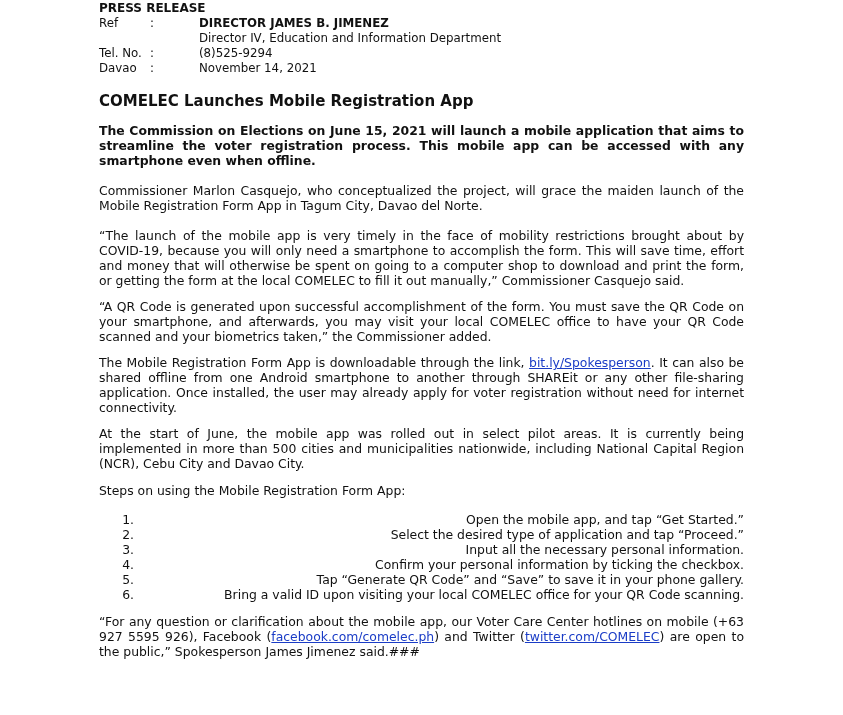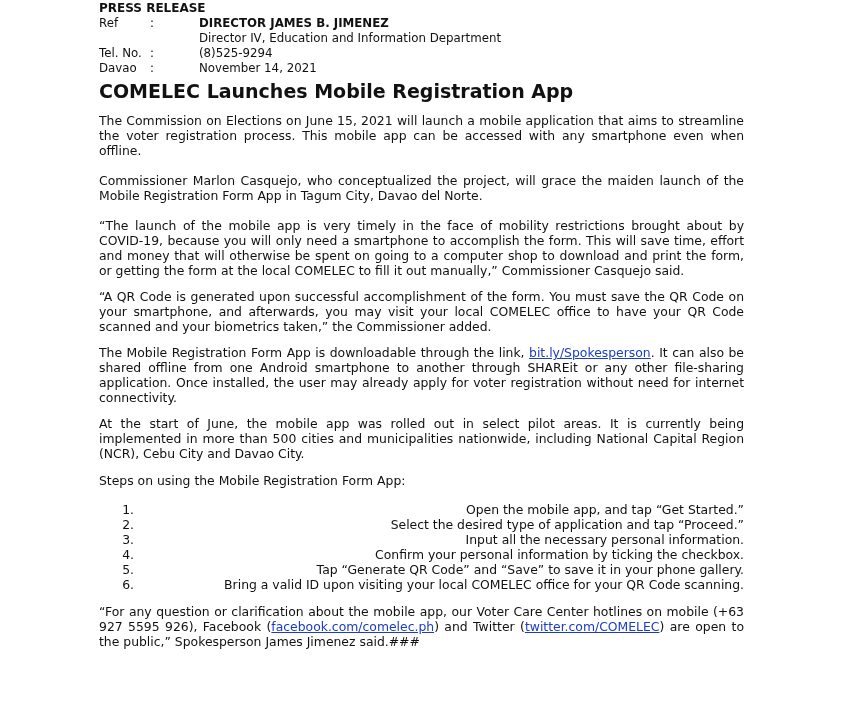--- a/index.html
+++ b/index.html
@@ -4,23 +4,23 @@
 <style>
   html, body { margin: 0; padding: 0; background: #ffffff; }
   body { width: 843px; height: 715px; overflow: hidden; position: relative;
          font-family: "DejaVu Sans", sans-serif; color: #111; font-size: 12.4px; }
   .page { position: absolute; left: 99px; top: 3px; width: 645px; }
   .hdr-title { font-weight: bold; font-size: 12px; line-height: 15px; margin-top: -2px; }
   .meta { display: grid; grid-template-columns: 100px 1fr; font-size: 11.8px; line-height: 15px; }
   .meta .lbl { position: relative; }
   .meta .colon { position: absolute; left: 51px; }
   .meta .bold { font-weight: bold; }
-  .title { font-weight: bold; font-size: 19px; margin-top: 5px; line-height: 20px; }
+  .title { font-weight: bold; font-size: 15px; margin-top: 15px; line-height: 20px; }
   p { margin: 0; text-align: justify; line-height: 15px; }
-  .p1 { margin-top: 12px; }
+  .p1 { margin-top: 12px; font-weight: bold; }
   .gap { margin-top: 15px; }
   .gap2 { margin-top: 11px; }
   a { color: #1a3cc6; text-decoration: underline; }
   .steps-h { font-weight: normal; margin-top: 12px; line-height: 15px; }
   ol { margin: 14px 0 0 0; padding-left: 39px; line-height: 15px; text-align: right; }
   ol li { padding-left: 0; }
   .last { margin-top: 12px; }
 </style>
 </head>
 <body>

